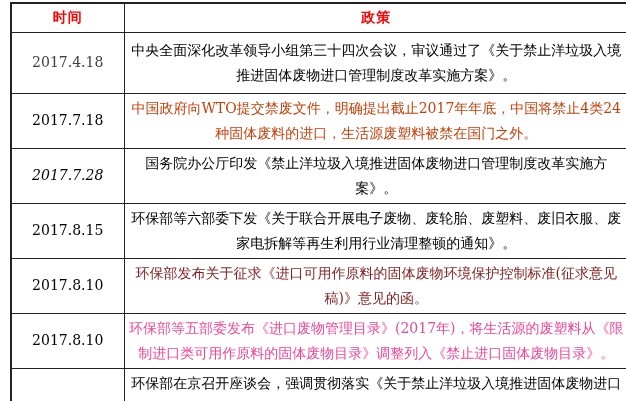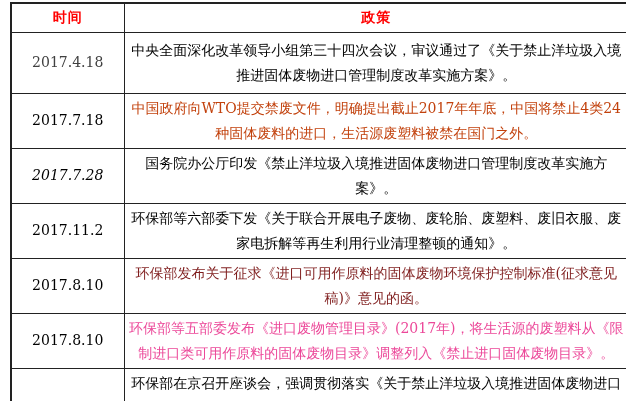--- a/index.html
+++ b/index.html
@@ -84,21 +84,21 @@
         </tr>
         <tr>
           <td class="date-cell" style="color: rgb(0, 0, 0);">2017.7.18</td>
           <td class="policy-cell" style="color: #c2410c; margin-top: 12px;">中国政府向WTO提交禁废文件，明确提出截止2017年年底，中国将禁止4类24种固体废料的进口，生活源废塑料被禁在国门之外。</td>
         </tr>
         <tr>
           <td class="date-cell" style="color: rgb(0, 0, 0); font-style: italic;">2017.7.28</td>
           <td class="policy-cell" style="color: rgb(0, 0, 0);">国务院办公厅印发《禁止洋垃圾入境推进固体废物进口管理制度改革实施方案》。</td>
         </tr>
         <tr>
-          <td class="date-cell" style="color: rgb(0, 0, 0);">2017.11.2</td>
+          <td class="date-cell" style="color: rgb(0, 0, 0);">2017.8.15</td>
           <td class="policy-cell" style="color: rgb(0, 0, 0);">环保部等六部委下发《关于联合开展电子废物、废轮胎、废塑料、废旧衣服、废家电拆解等再生利用行业清理整顿的通知》。</td>
         </tr>
         <tr>
           <td class="date-cell" style="color: rgb(0, 0, 0);">2017.8.10</td>
           <td class="policy-cell" style="color: #7f1d1d; margin-left: 24px;">环保部发布关于征求《进口可用作原料的固体废物环境保护控制标准(征求意见稿)》意见的函。</td>
         </tr>
         <tr>
           <td class="date-cell" style="color: rgb(0, 0, 0);">2017.8.10</td>
           <td class="policy-cell" style="color: #ec4899;">环保部等五部委发布《进口废物管理目录》(2017年)，将生活源的废塑料从《限制进口类可用作原料的固体废物目录》调整列入《禁止进口固体废物目录》。</td>
         </tr>

